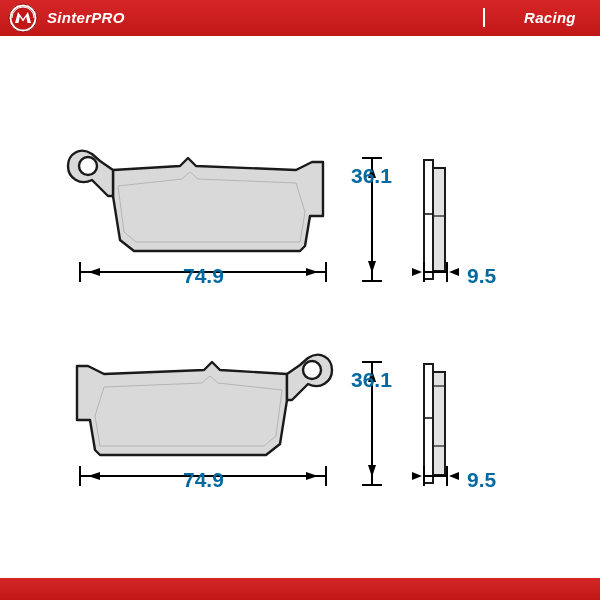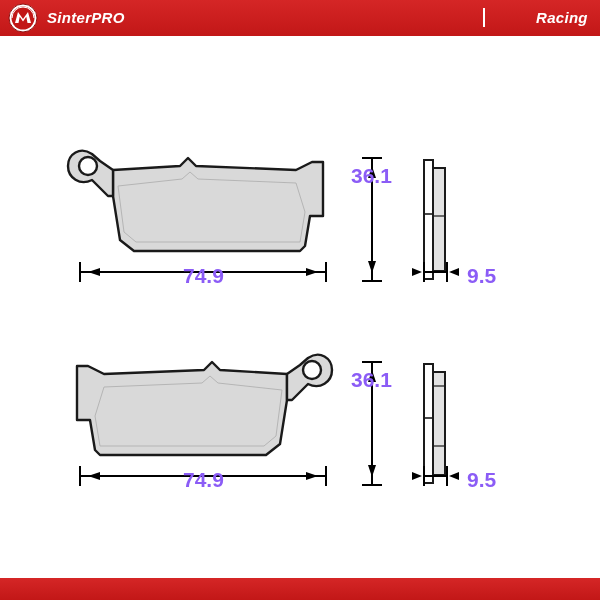--- a/index.html
+++ b/index.html
@@ -60,21 +60,20 @@
   }
   #category-text {
     position: absolute;
     left: 524px;
     top: 9px;
     color: #ffffff;
     font-size: 15px;
     font-weight: bold;
     font-style: italic;
     letter-spacing: 0.3px;
-    margin-left: 12px;
   }
 
   
   #footer {
     position: absolute;
     left: 0;
     top: 578px;
     width: 600px;
     height: 22px;
     background: #cf1f1f;
@@ -87,21 +86,21 @@
     left: 0;
     top: 36px;
     width: 600px;
     height: 542px;
   }
 
   .dim-label {
     position: absolute;
     font-size: 21px;
     font-weight: bold;
-    color: #8b5cf6;
+    color: #0369a1;
     font-family: "Liberation Sans", sans-serif;
     white-space: nowrap;
   }
   .dim-w1 { left: 183px; top: 228px; }
   .dim-h1 { left: 351px; top: 128px; }
   .dim-t1 { left: 467px; top: 228px; }
   .dim-w2 { left: 183px; top: 432px; }
   .dim-h2 { left: 351px; top: 332px; }
   .dim-t2 { left: 467px; top: 432px; }
 </style>

